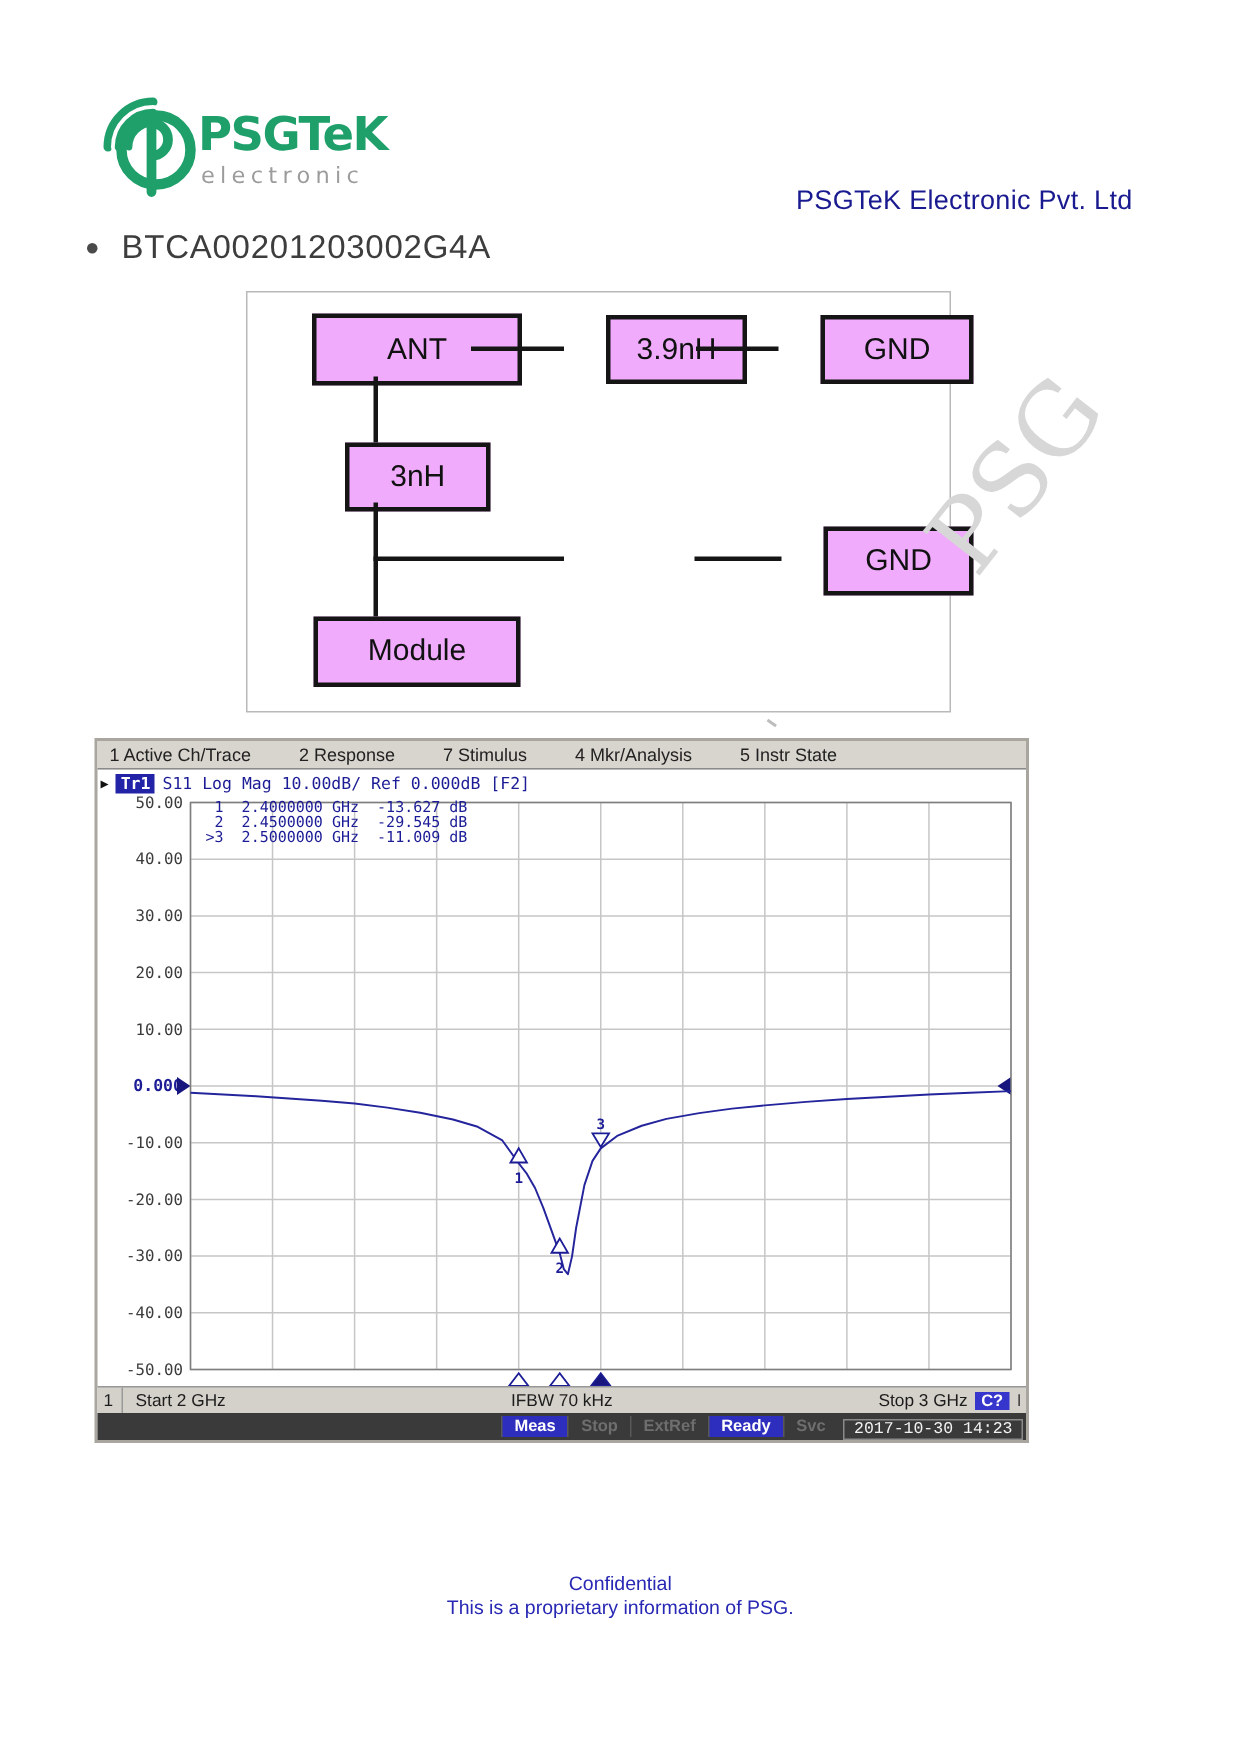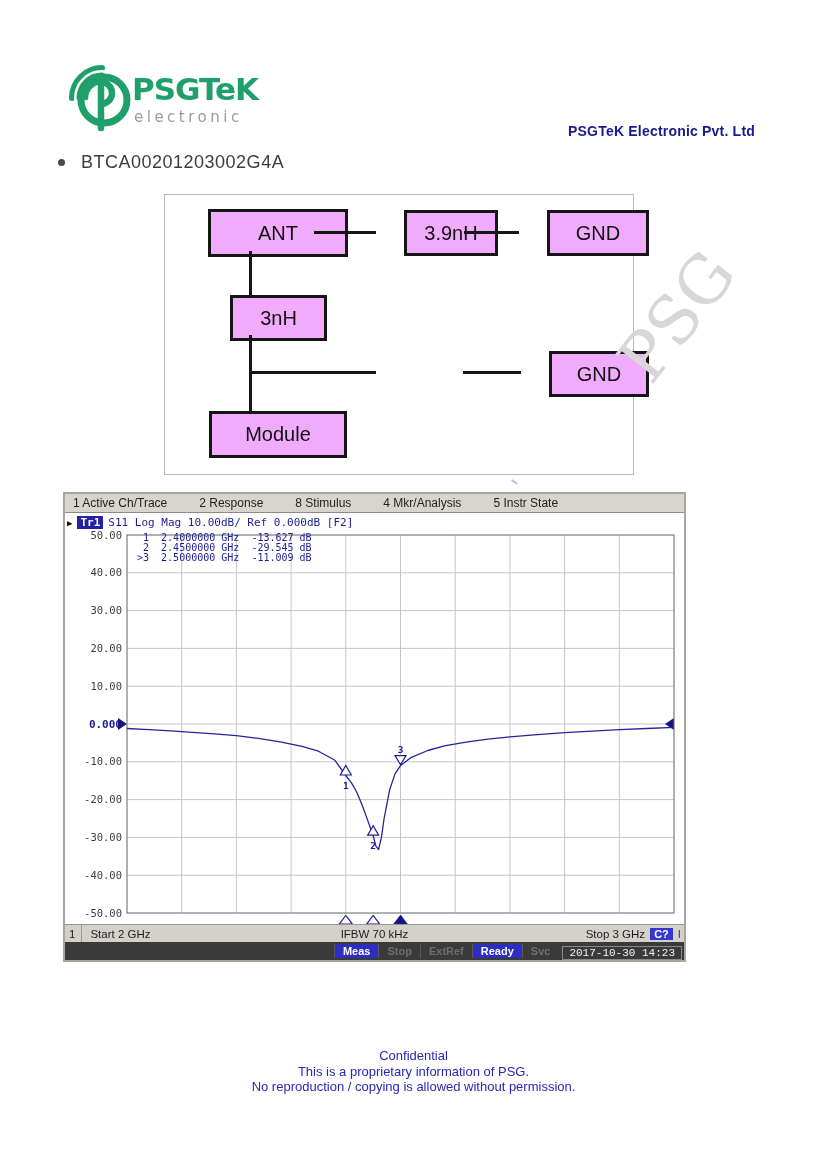--- a/index.html
+++ b/index.html
@@ -1,27 +1,27 @@
 <!DOCTYPE html>
 <html><head>
 <meta charset="utf-8">
 <style>
   html,body{margin:0;padding:0;background:#fff;}
   .page{position:relative;width:827px;height:1169px;background:#fff;overflow:hidden;
         font-family:"Liberation Sans",sans-serif;}
 
   
   .logo{position:absolute;left:62px;top:52px;width:210px;height:88px;}
-  .company{position:absolute;right:72px;top:123px;font-size:14px;color:#1a1a90;
-           font-weight:700;letter-spacing:.2px;}
+  .company{position:absolute;right:72px;top:123px;font-size:18px;color:#1a1a90;
+           font-weight:400;letter-spacing:.2px;}
 
   
   .bullet-row{position:absolute;left:58px;top:152px;display:flex;align-items:center;gap:16px;}
   .bullet-dot{width:7px;height:7px;border-radius:50%;background:#4a4a4a;}
-  .part-no{font-size:18px;color:#3d3d3d;letter-spacing:.5px;}
+  .part-no{font-size:22px;color:#3d3d3d;letter-spacing:.5px;}
 
   
   .diagram{position:absolute;left:164px;top:194px;width:468px;height:279px;
            border:1px solid #b9b9b9;background:#fff;}
   .dbox{position:absolute;border:3px solid #151515;background:#f0abfc;display:flex;
         align-items:center;justify-content:center;font-size:20px;color:#111;margin-left:28px;}
   .dline{position:absolute;background:#151515;}
   .watermark{position:absolute;left:592px;top:278px;width:170px;text-align:center;
              font-family:"DejaVu Serif",serif;font-size:66px;color:#d7d7d7;
              transform:rotate(-52deg);pointer-events:none;}
@@ -112,21 +112,21 @@
     <div class="dline" style="left:84px;top:176px;width:127px;height:3px;"></div>
     <div class="dline" style="left:298px;top:176px;width:58px;height:3px;"></div>
   </div>
   <div class="watermark">PSG</div>
   <div class="speck"></div>
 
   <div class="vna">
     <div class="vna-menu">
       <span>1 Active Ch/Trace</span>
       <span>2 Response</span>
-      <span>8 Stimulus</span>
+      <span>7 Stimulus</span>
       <span>4 Mkr/Analysis</span>
       <span>5 Instr State</span>
     </div>
     <div class="trace-hd">
       <span class="tr-arrow">▶</span>
       <span class="tr-badge">Tr1</span>
       <span class="tr-text">S11 Log Mag 10.00dB/ Ref 0.000dB [F2]</span>
     </div>
     <svg class="plot" id="plot" width="619" height="394">
         <line x1="62" y1="5" x2="62" y2="383" stroke="#c6c6c6" stroke-width="1"></line>
@@ -195,16 +195,15 @@
       <span class="bt-item">ExtRef</span>
       <span class="bt-item on">Ready</span>
       <span class="bt-item">Svc</span>
       <span class="bt-date">2017-10-30 14:23</span>
     </div>
   </div>
 
   <div class="footer">
     <div>Confidential</div>
     <div>This is a proprietary information of PSG.</div>
-    <div>No reproduction / copying is allowed without permission.</div>
   </div>
 
 </div>
 
 </body></html>

